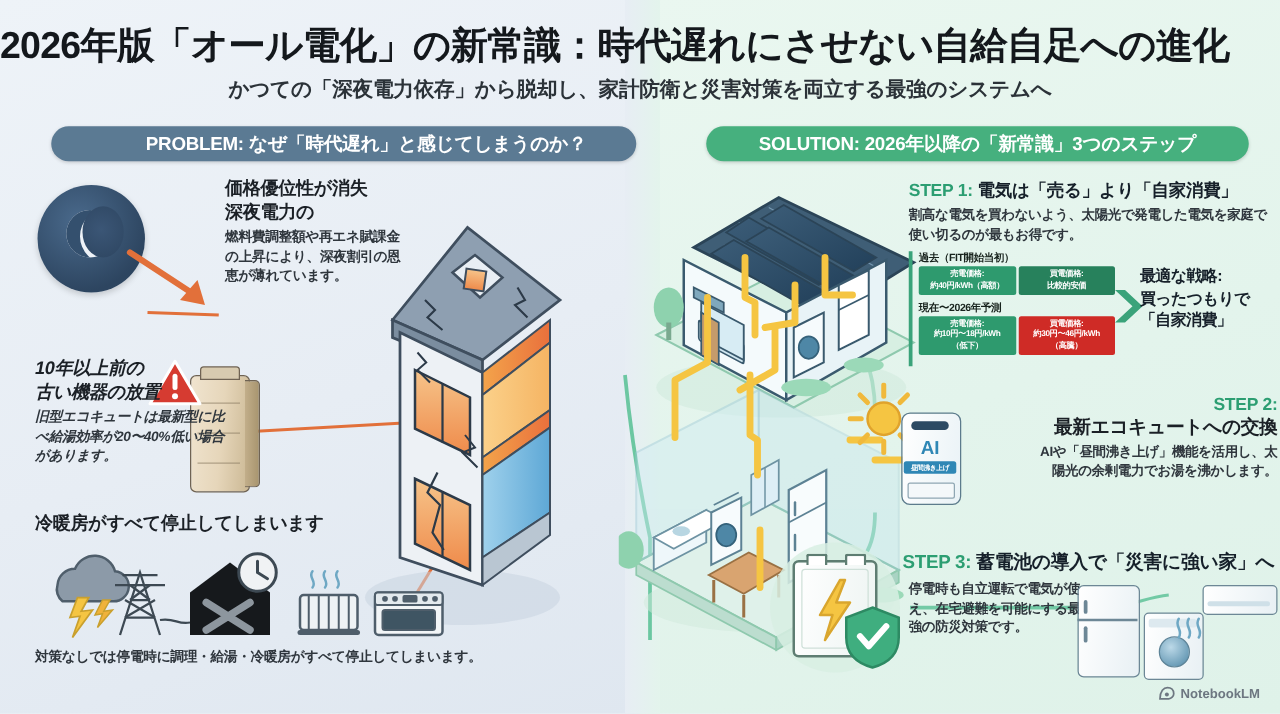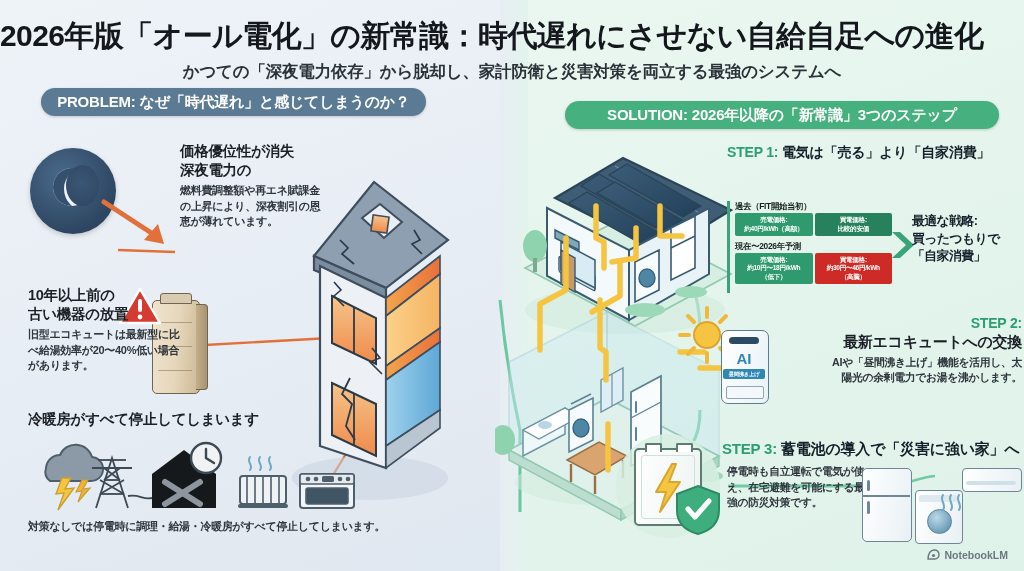--- a/index.html
+++ b/index.html
@@ -32,21 +32,21 @@
     white-space:nowrap;
   }
 
   
   .pill{
     position:absolute;height:28px;border-radius:15px;color:#fff;
     font-size:15px;font-weight:bold;display:flex;align-items:center;
     justify-content:center;white-space:nowrap;letter-spacing:-0.2px;
     box-shadow:0 1px 3px rgba(0,0,0,.18);
   }
-  .pill-problem{left:41px;top:88px;width:385px;background:#5b7a93;}
+  .pill-problem{left:41px;top:101px;width:432px;background:#5b7a93;padding-left:36px;}
   .pill-solution{left:565px;top:101px;width:434px;background:#46b07e;}
 
   
   .blk{position:absolute;z-index:5;}
   .blk .h{font-size:14.5px;font-weight:bold;color:#1b2026;line-height:1.32;letter-spacing:-0.3px;}
   .blk .b{font-size:11px;font-weight:bold;color:#2f363d;line-height:1.42;letter-spacing:-0.3px;margin-top:3px;}
   .step-h{font-size:14px;font-weight:bold;color:#2c9e72;letter-spacing:-0.2px;}
   .step-h .jp{color:#16202a;}
   .step-b{font-size:10.8px;font-weight:bold;color:#2f363d;line-height:1.45;margin-top:3px;letter-spacing:-0.3px;}
 
@@ -205,21 +205,21 @@
     <div class="ln" style="top:22px;"></div>
     <div class="ln" style="top:46px;"></div>
     <div class="ln" style="top:70px;"></div>
   </div>
   <svg class="warn" viewBox="0 0 44 40">
     <path d="M22,3 L42,37 L2,37 Z" fill="#d63b31" stroke="#ffffff" stroke-width="2.4" stroke-linejoin="round"></path>
     <rect x="20" y="13" width="4" height="13" rx="2" fill="#fff"></rect>
     <circle cx="22" cy="31" r="2.4" fill="#fff"></circle>
   </svg>
 
-  <div class="blk" style="left:28px;top:286px;width:160px;">
+  <div class="blk" style="left:28px;top:286px;width:160px;font-style:italic;">
     <div class="h">10年以上前の</div>
     <div class="h">古い機器の放置</div>
     <div class="b">旧型エコキュートは最新型に比べ給湯効率が20〜40%低い場合があります。</div>
   </div>
 
   <div class="blk" style="left:28px;top:410px;width:340px;">
     <div class="h">冷暖房がすべて停止してしまいます</div>
   </div>
 
   <svg class="icons" viewBox="0 0 330 76">
@@ -406,20 +406,21 @@
       <path d="M700,368 L760,368"></path>
       <path d="M680,352 L704,352"></path>
     </g>
   </svg>
 
   <div class="blk" style="left:727px;top:144px;width:292px;">
     <div class="step-h">
       <span>STEP 1:</span>
       <span class="jp">電気は「売る」より「自家消費」</span>
     </div>
+    <div class="step-b">割高な電気を買わないよう、太陽光で発電した電気を家庭で使い切るのが最もお得です。</div>
   </div>
 
   <div class="cmp">
     <div class="lbl">過去（FIT開始当初）</div>
     <div class="row">
       <div class="cell c-green">
         <div>売電価格:</div>
         <div>約40円/kWh（高額）</div>
       </div>
       <div class="cell c-gdark">

